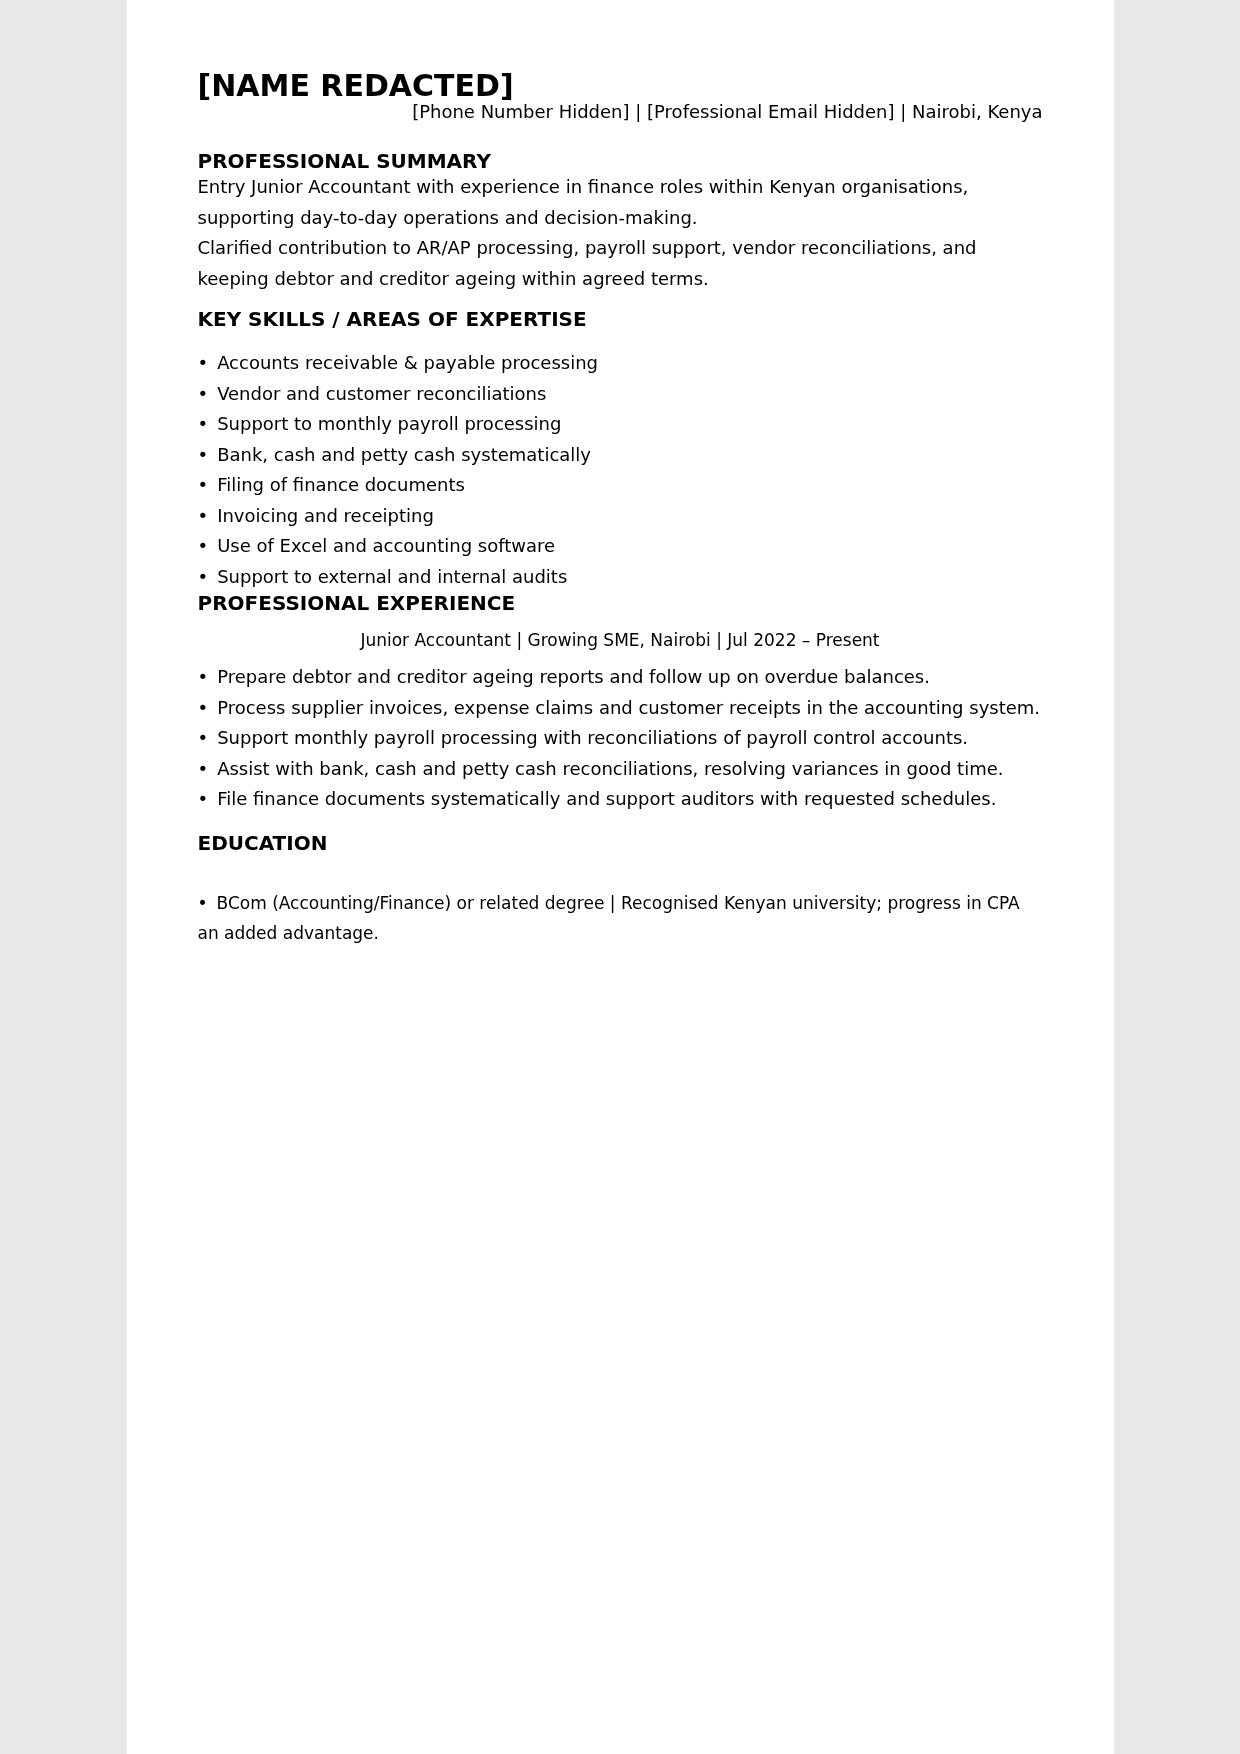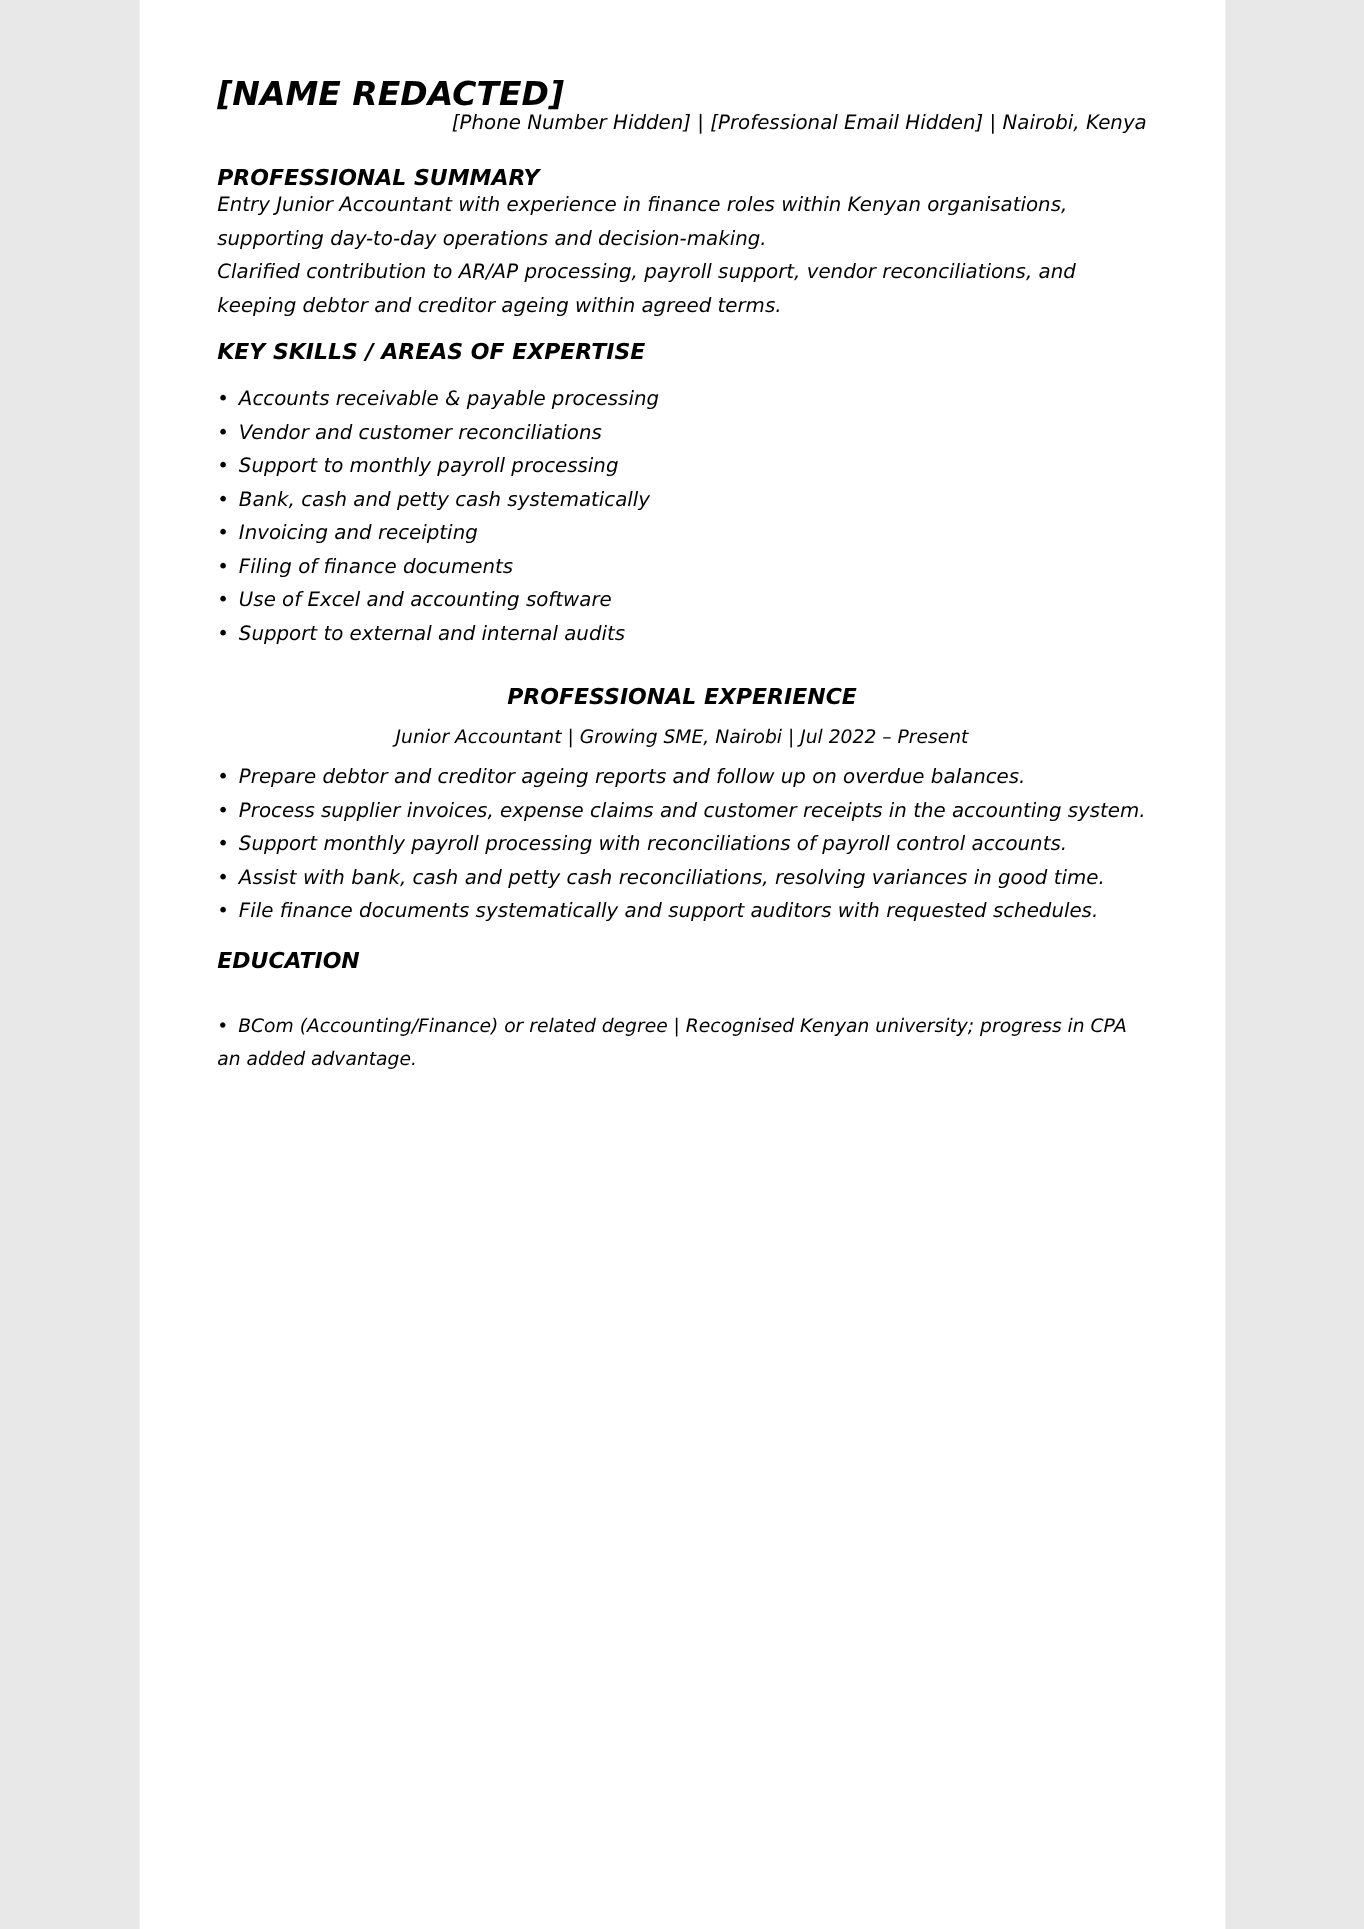--- a/index.html
+++ b/index.html
@@ -6,42 +6,41 @@
   .page {
     width: 987px;
     height: 1754px;
     margin: 0 auto;
     box-sizing: border-box;
     padding: 70px 71px;
     background: #ffffff;
     color: #000000;
     font-family: "DejaVu Sans", "Liberation Sans", sans-serif;
     overflow: hidden;
-    font-style: italic;
   }
   h1.title {
     font-size: 30px;
     line-height: 32px;
     font-weight: bold;
     margin: 0;
   }
   .contact {
     font-size: 18px;
     line-height: 20px;
     text-align: right;
   }
   h2.section-heading {
     font-size: 20px;
     line-height: 22px;
     font-weight: bold;
     margin: 0;
   }
   .sec-summary h2 { margin-top: 28px; }
   .sec-skills  h2 { margin-top: 14px; }
-  .sec-exp     h2 { margin-top: 30px; text-align: center; }
+  .sec-exp     h2 { margin-top: 0; }
   .sec-edu     h2 { margin-top: 17px; }
 
   .textlines { font-size: 18px; }
   .textlines .line { line-height: 30.5px; white-space: nowrap; }
 
   ul.bullet-list {
     list-style: none;
     margin: 18px 0 0 0;
     padding: 0;
     font-size: 18px;
@@ -79,22 +78,22 @@
     </div>
   </div>
 
   <div class="sec-skills">
     <h2 class="section-heading">KEY SKILLS / AREAS OF EXPERTISE</h2>
     <ul class="bullet-list">
       <li><span class="bullet">•</span><span>Accounts receivable &amp; payable processing</span></li>
       <li><span class="bullet">•</span><span>Vendor and customer reconciliations</span></li>
       <li><span class="bullet">•</span><span>Support to monthly payroll processing</span></li>
       <li><span class="bullet">•</span><span>Bank, cash and petty cash systematically</span></li>
+      <li><span class="bullet">•</span><span>Filing of finance documents</span></li>
       <li><span class="bullet">•</span><span>Invoicing and receipting</span></li>
-      <li><span class="bullet">•</span><span>Filing of finance documents</span></li>
       <li><span class="bullet">•</span><span>Use of Excel and accounting software</span></li>
       <li><span class="bullet">•</span><span>Support to external and internal audits</span></li>
     </ul>
   </div>
 
   <div class="sec-exp">
     <h2 class="section-heading">PROFESSIONAL EXPERIENCE</h2>
     <div class="role">Junior Accountant | Growing SME, Nairobi | Jul 2022 – Present</div>
     <ul class="bullet-list exp-list">
       <li><span class="bullet">•</span><span>Prepare debtor and creditor ageing reports and follow up on overdue balances.</span></li>

